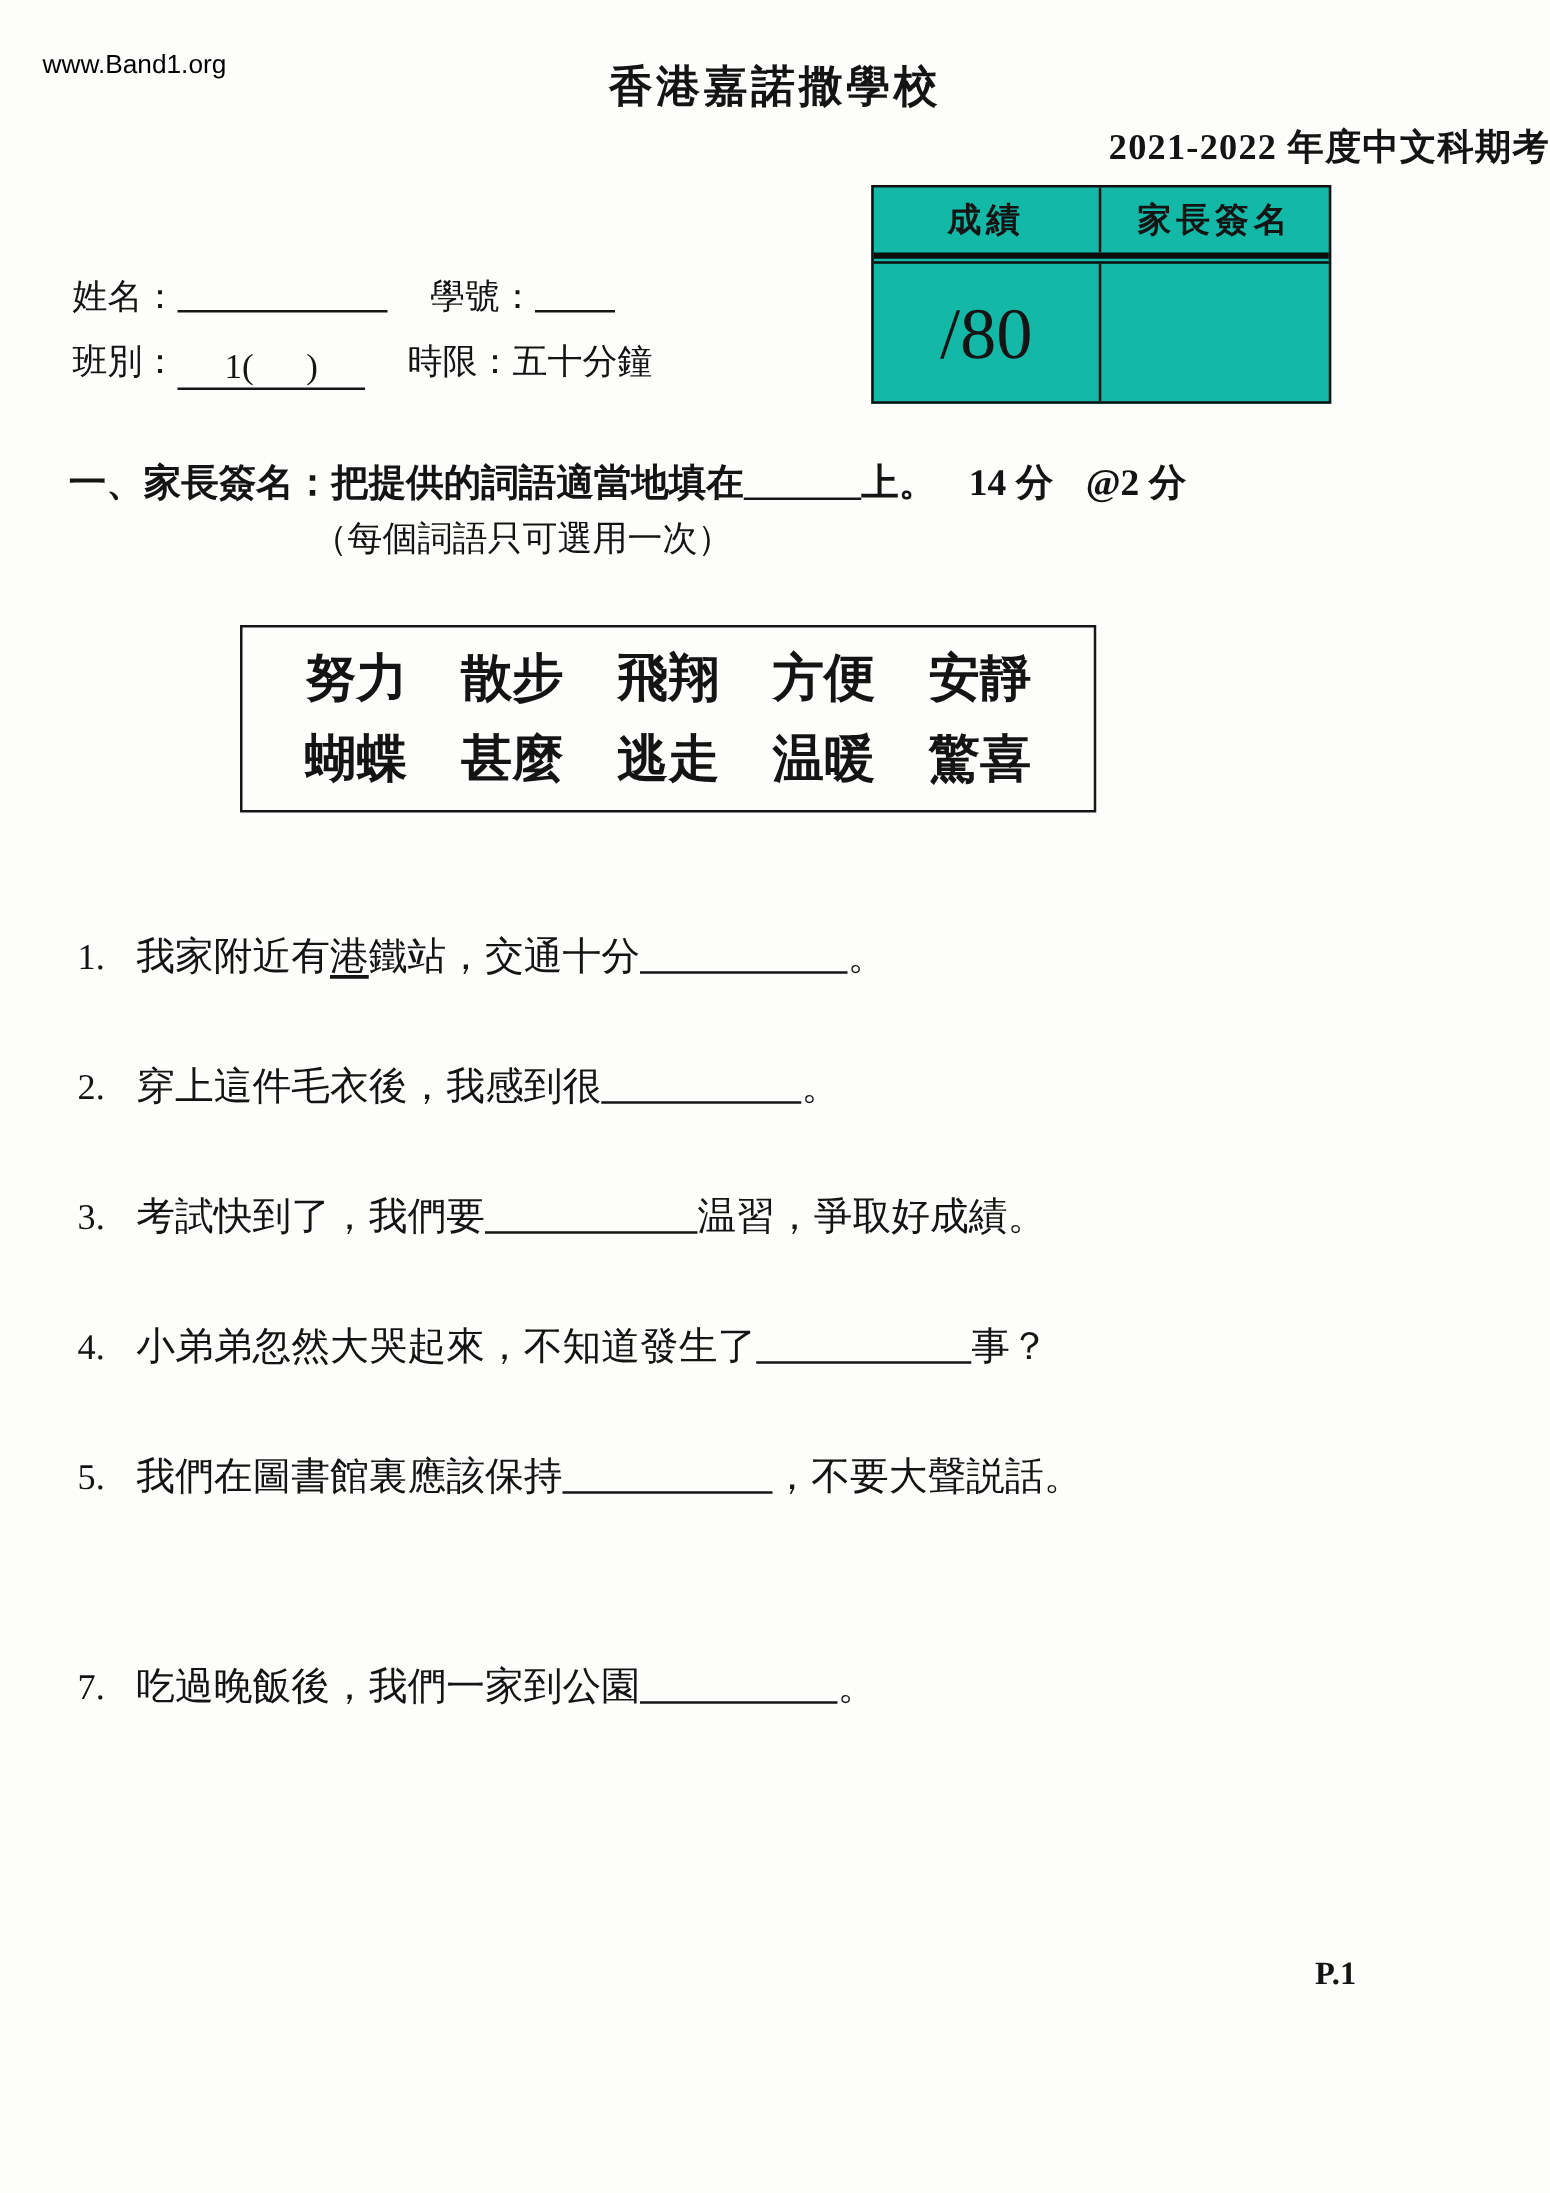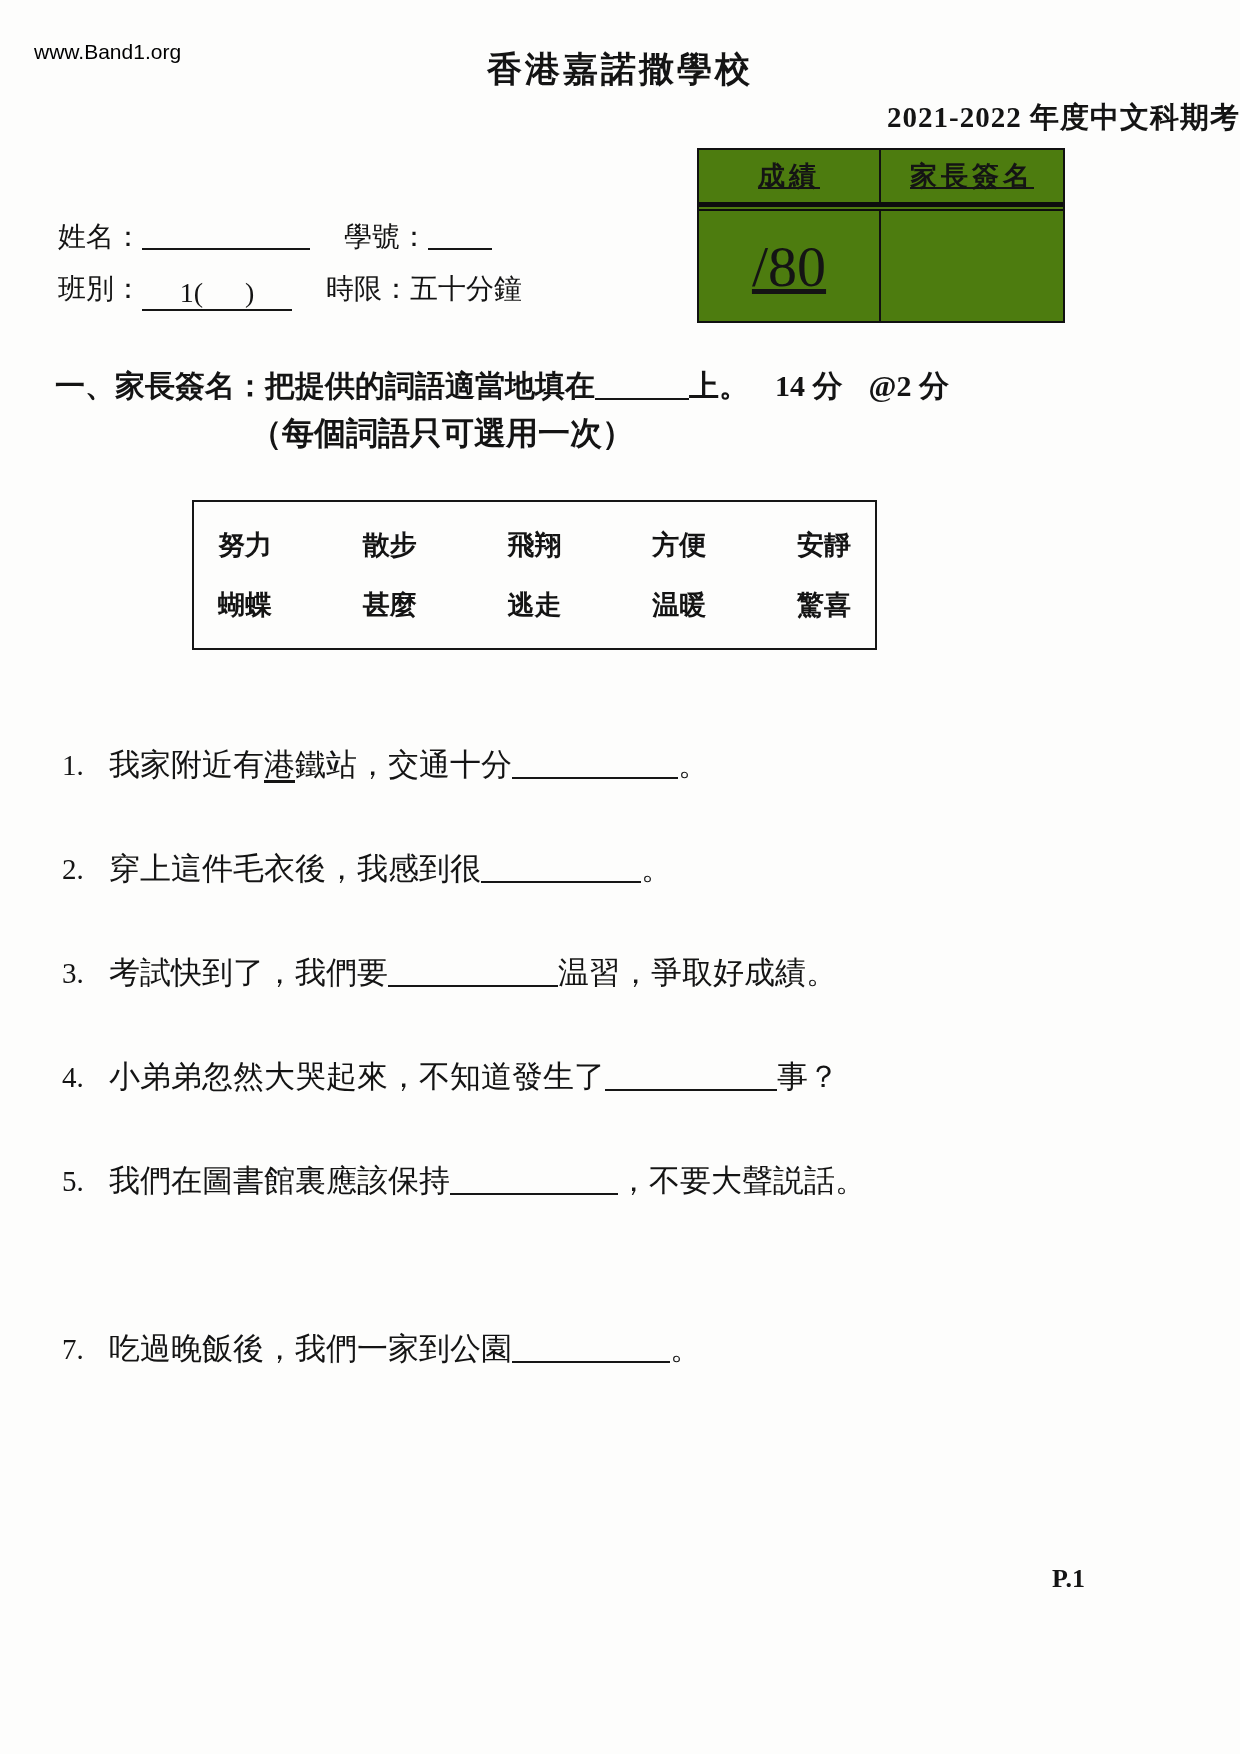--- a/index.html
+++ b/index.html
@@ -6,41 +6,41 @@
   .page{
     position:relative;width:1240px;height:1754px;margin:0 auto;
     background:#fdfdfc;color:#141414;overflow:hidden;
     font-family:"Liberation Serif","DejaVu Serif",serif;
   }
   .abs{position:absolute;}
   .watermark{left:34px;top:40px;font-size:21px;font-family:"Liberation Sans","DejaVu Sans",sans-serif;color:#000000;}
   .school-title{left:0;top:46px;width:100%;text-align:center;font-size:35px;font-weight:700;letter-spacing:3px;}
   .exam-title{left:0;top:98px;width:100%;text-align:right;font-size:29px;font-weight:600;letter-spacing:1px;}
   
-  .score-table{left:697px;top:148px;width:364px;border:2px solid #111;background:#4d7c0f;text-decoration:underline;}
+  .score-table{left:697px;top:148px;width:364px;border:2px solid #111;background:#14b8a6;}
   .st-head{display:flex;height:52px;border-bottom:5px solid #0d0d0d;}
   .st-gap{height:2px;border-bottom:2px solid #0d0d0d;}
   .st-body{display:flex;height:110px;}
   .st-cell{display:flex;align-items:center;justify-content:center;font-size:27px;font-weight:600;letter-spacing:4px;}
   .st-c1{width:180px;border-right:2px solid #111;}
   .st-c2{flex:1;}
   .score-value{font-size:58px;font-weight:500;letter-spacing:0;}
   
   .info-line{left:58px;font-size:28px;white-space:nowrap;}
   .blank{display:inline-block;border-bottom:2px solid #161616;height:1.05em;vertical-align:-4px;}
   .blank-filled{display:inline-block;border-bottom:2px solid #161616;text-align:center;vertical-align:-4px;white-space:pre;}
   .gap-lg{display:inline-block;width:34px;}
   
   .sec-heading{left:55px;top:366px;font-size:30px;font-weight:600;white-space:nowrap;}
   .marks{margin-left:26px;}
-  .sec-note{left:250px;top:412px;font-size:32px;font-weight:700;}
+  .sec-note{left:250px;top:412px;font-size:28px;font-weight:400;}
   
   .word-box{left:192px;top:500px;width:685px;height:150px;border:2px solid #161616;
     display:flex;flex-direction:column;justify-content:space-evenly;padding:2px 0;box-sizing:border-box;}
-  .word-row{display:flex;justify-content:space-between;padding:0 24px;font-size:27px;font-weight:700;}
+  .word-row{display:flex;justify-content:space-between;padding:0 50px;font-size:41px;font-weight:700;}
   
   .q{left:62px;font-size:31px;white-space:nowrap;}
   .qnum{display:inline-block;width:47px;font-size:29px;}
   .u{text-decoration:underline;text-underline-offset:5px;}
   .page-num{left:1052px;top:1564px;font-size:26px;font-weight:600;}
 </style>
 </head>
 <body>
 
 <div class="page">

